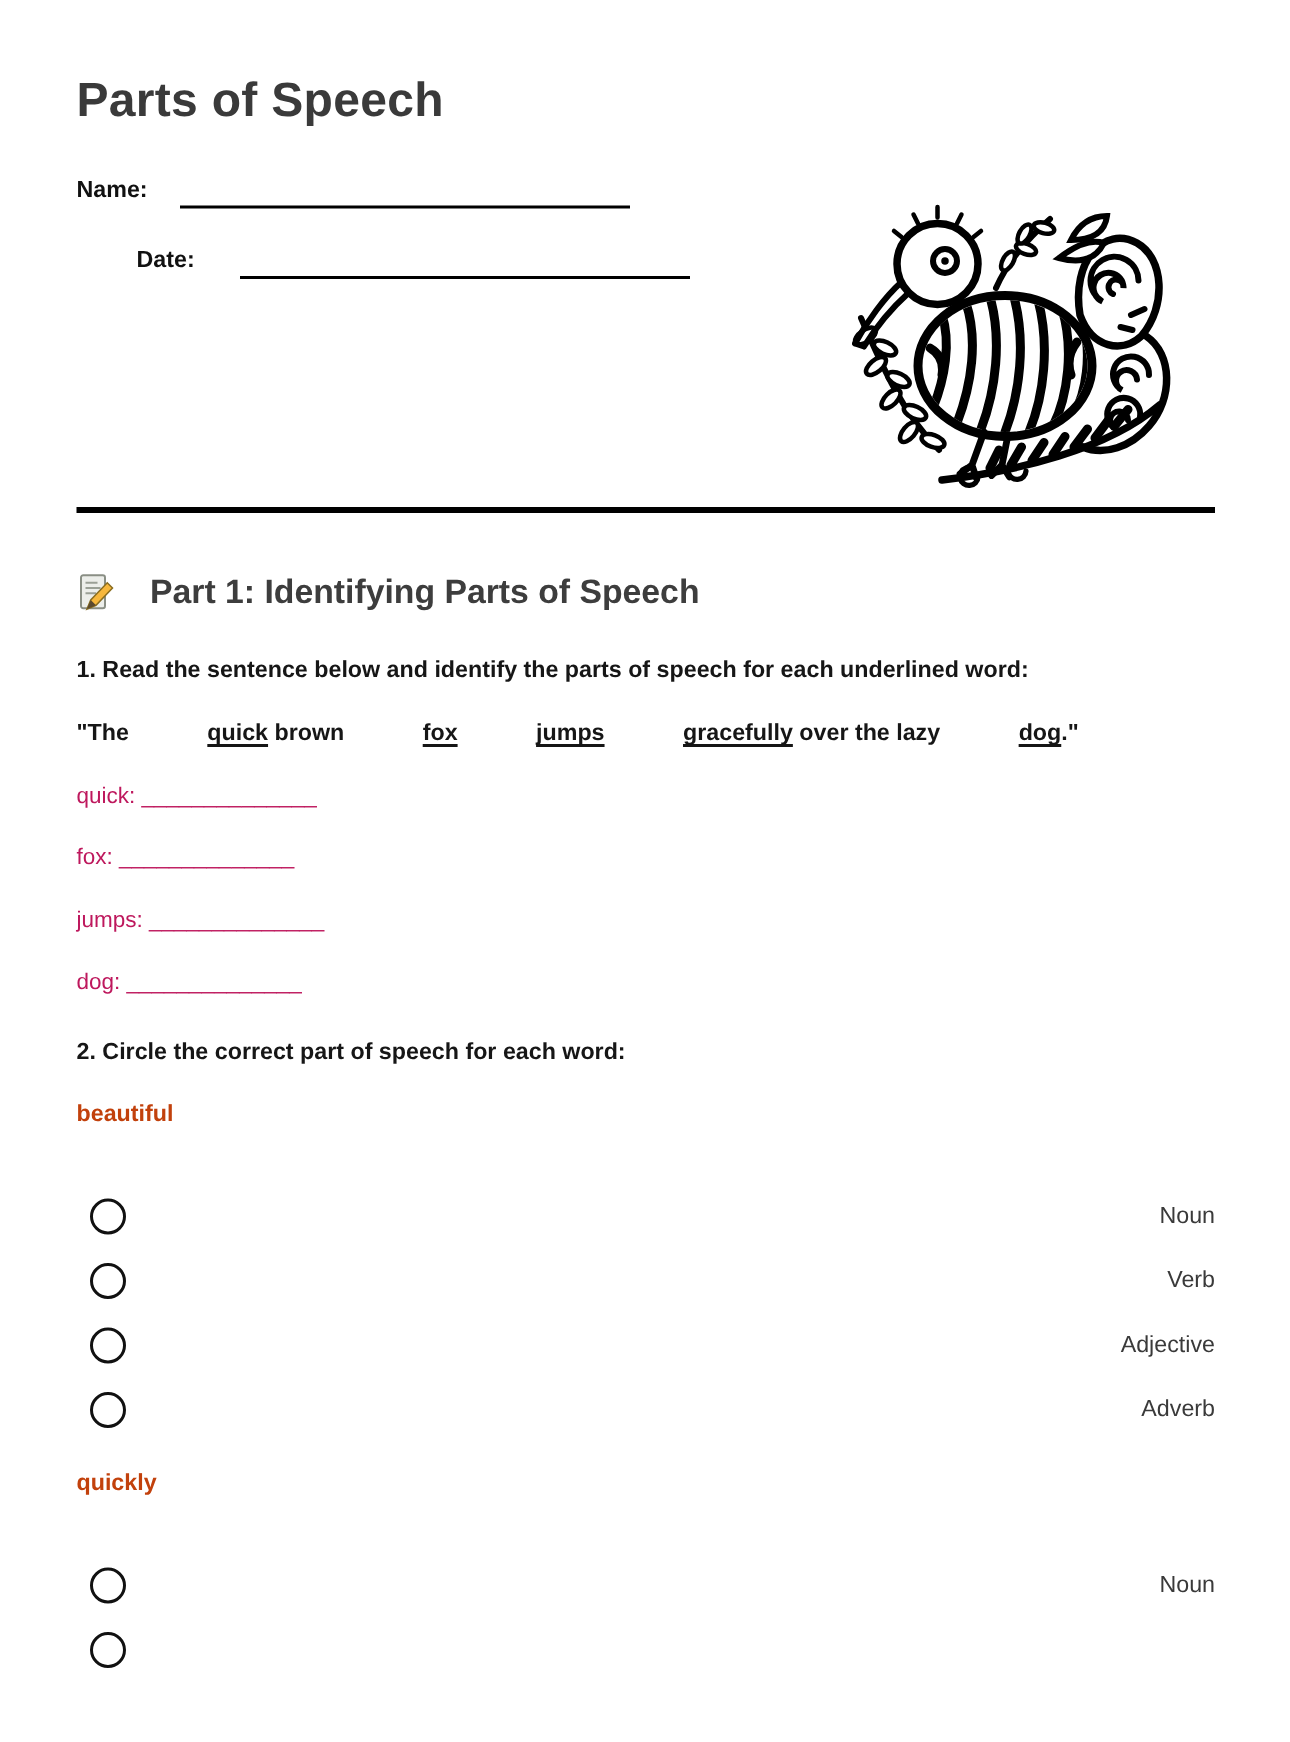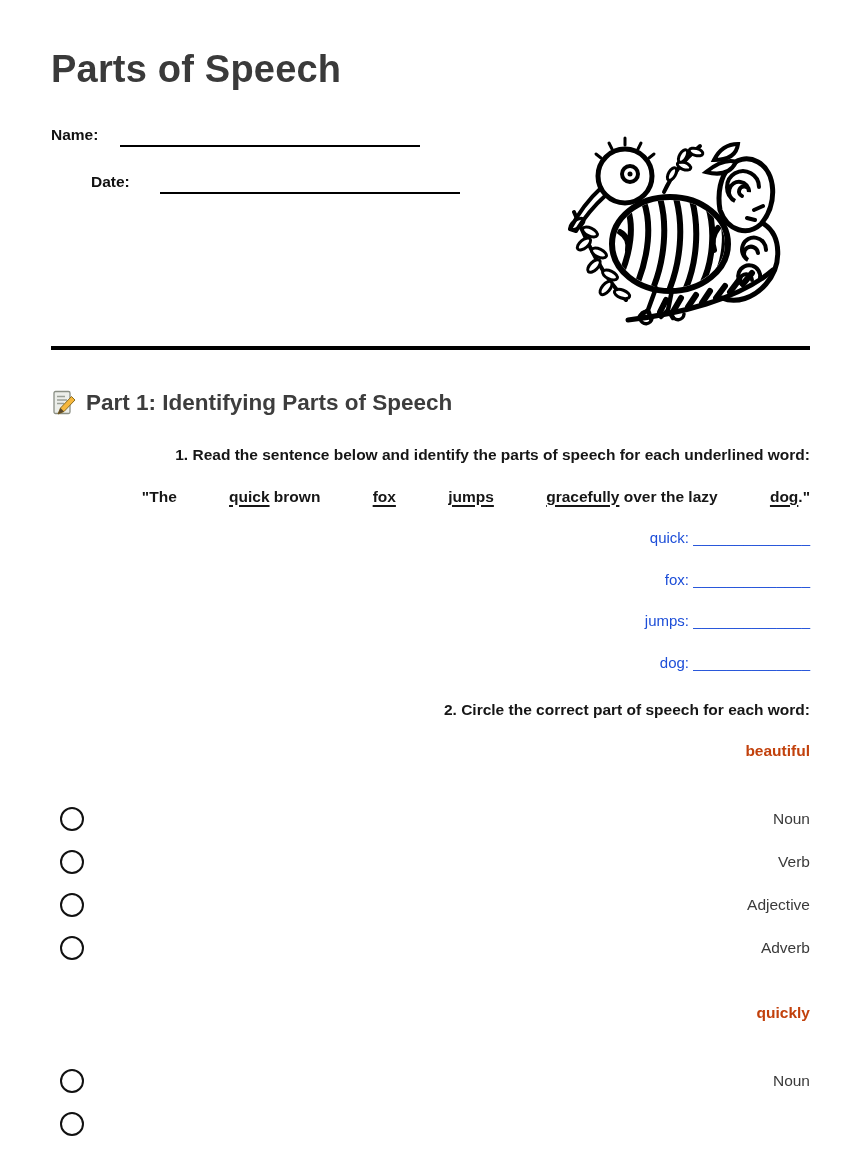--- a/index.html
+++ b/index.html
@@ -16,21 +16,21 @@
   }
   .page {
     position: relative;
     width: 860px;
     height: 1161px;
     padding: 0 50px 0 51px;
     box-sizing: border-box;
   }
   h1.doc-title {
     margin: 46px 0 0 0;
-    font-size: 38px;
+    font-size: 32px;
     line-height: 1.25;
     font-weight: 700;
     color: #3a3a3a;
     letter-spacing: 0.2px;
   }
   .field-row {
     display: flex;
     align-items: flex-end;
     height: 25px;
   }
@@ -60,24 +60,24 @@
     width: 100%;
   }
   h2.section-heading {
     margin: 38px 0 0 0;
     font-size: 22.5px;
     line-height: 30px;
     font-weight: 700;
     color: #3d3d3d;
     display: flex;
     align-items: center;
-    gap: 9px;
+    gap: 23px;
   }
   .memo-icon-svg { flex: 0 0 auto; display: block; }
-  p { margin: 0; text-align: right; }
+  p { margin: 0; }
   .q-prompt {
     margin-top: 28px;
     font-size: 15.5px;
     line-height: 18px;
     font-weight: 700;
     color: #161616;
   }
   .sentence {
     margin-top: 24px;
     font-size: 15.5px;
@@ -89,21 +89,21 @@
     text-decoration: underline;
     text-decoration-thickness: 1.5px;
     text-underline-offset: 3px;
     margin-left: 48px;
   }
   .blank-line {
     margin-top: 23.5px;
     font-size: 15px;
     line-height: 18px;
     font-weight: 400;
-    color: #1d4ed8;
+    color: #be185d;
   }
   .q2-word {
     margin-top: 23px;
     font-size: 15.5px;
     line-height: 18px;
     font-weight: 700;
     color: #c2410c;
   }
   .radio-group {
     margin-top: 47px;
@@ -253,21 +253,21 @@
     <li class="radio-row">
       <span class="radio-circle"></span>
       <span class="radio-label">Adjective</span>
     </li>
     <li class="radio-row">
       <span class="radio-circle"></span>
       <span class="radio-label">Adverb</span>
     </li>
   </ul>
 
-  <p class="q2-word" style="margin-top:44px">quickly</p>
+  <p class="q2-word" style="margin-top:28px">quickly</p>
 
   <ul class="radio-group">
     <li class="radio-row">
       <span class="radio-circle"></span>
       <span class="radio-label">Noun</span>
     </li>
     <li class="radio-row">
       <span class="radio-circle"></span>
     </li>
   </ul>

